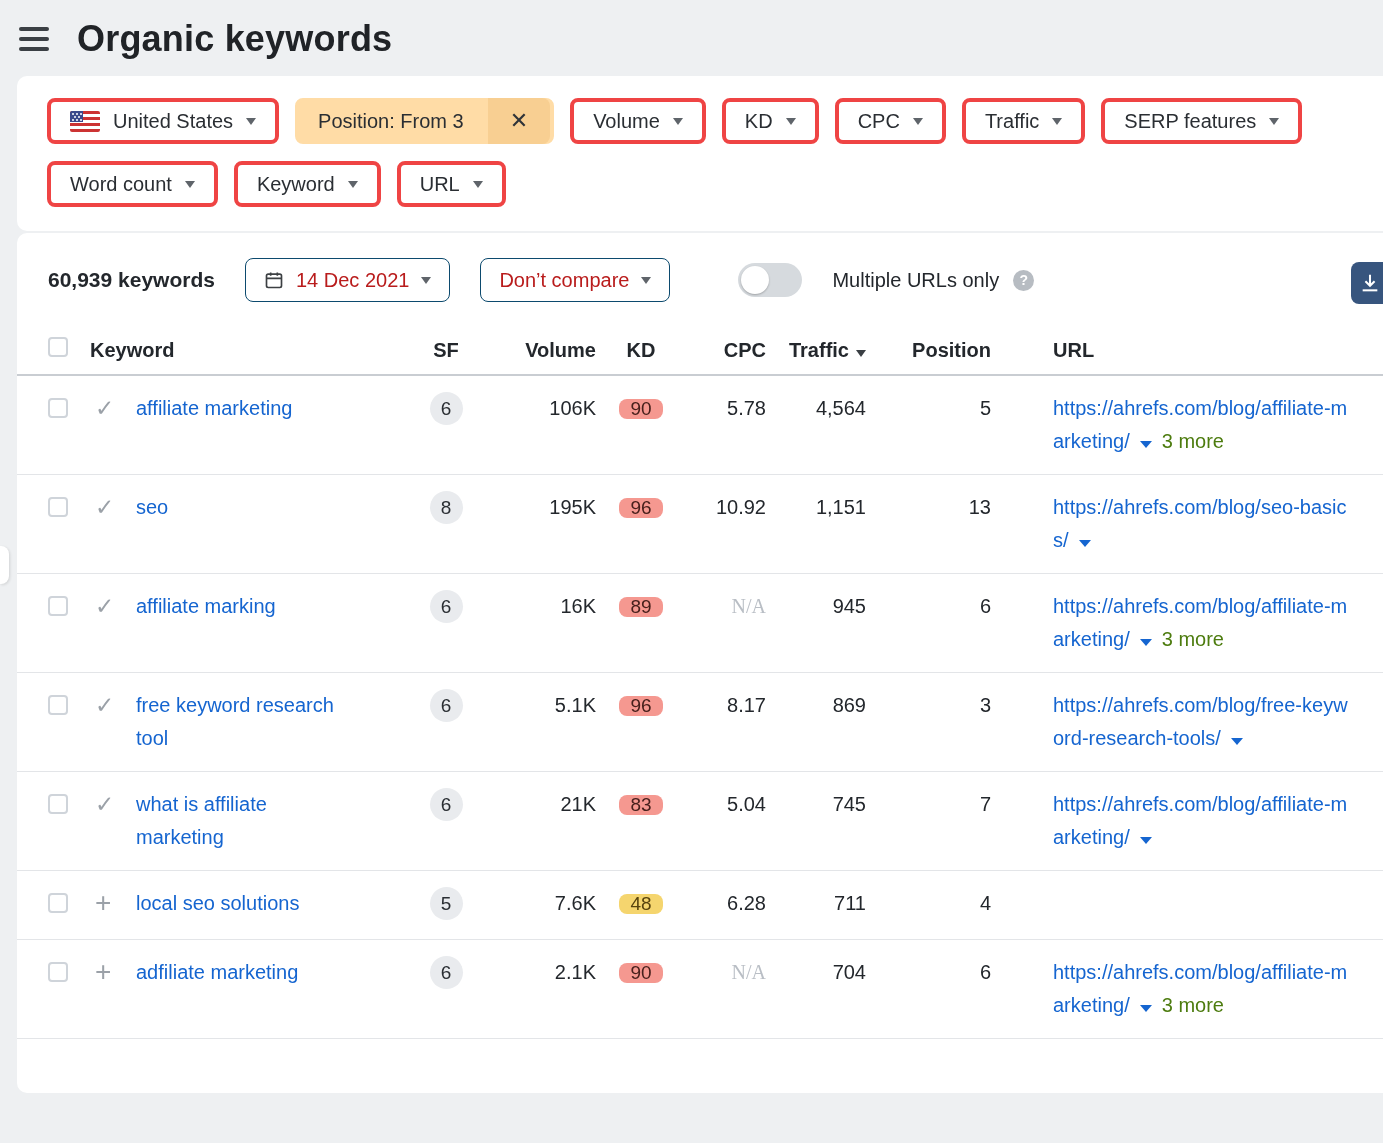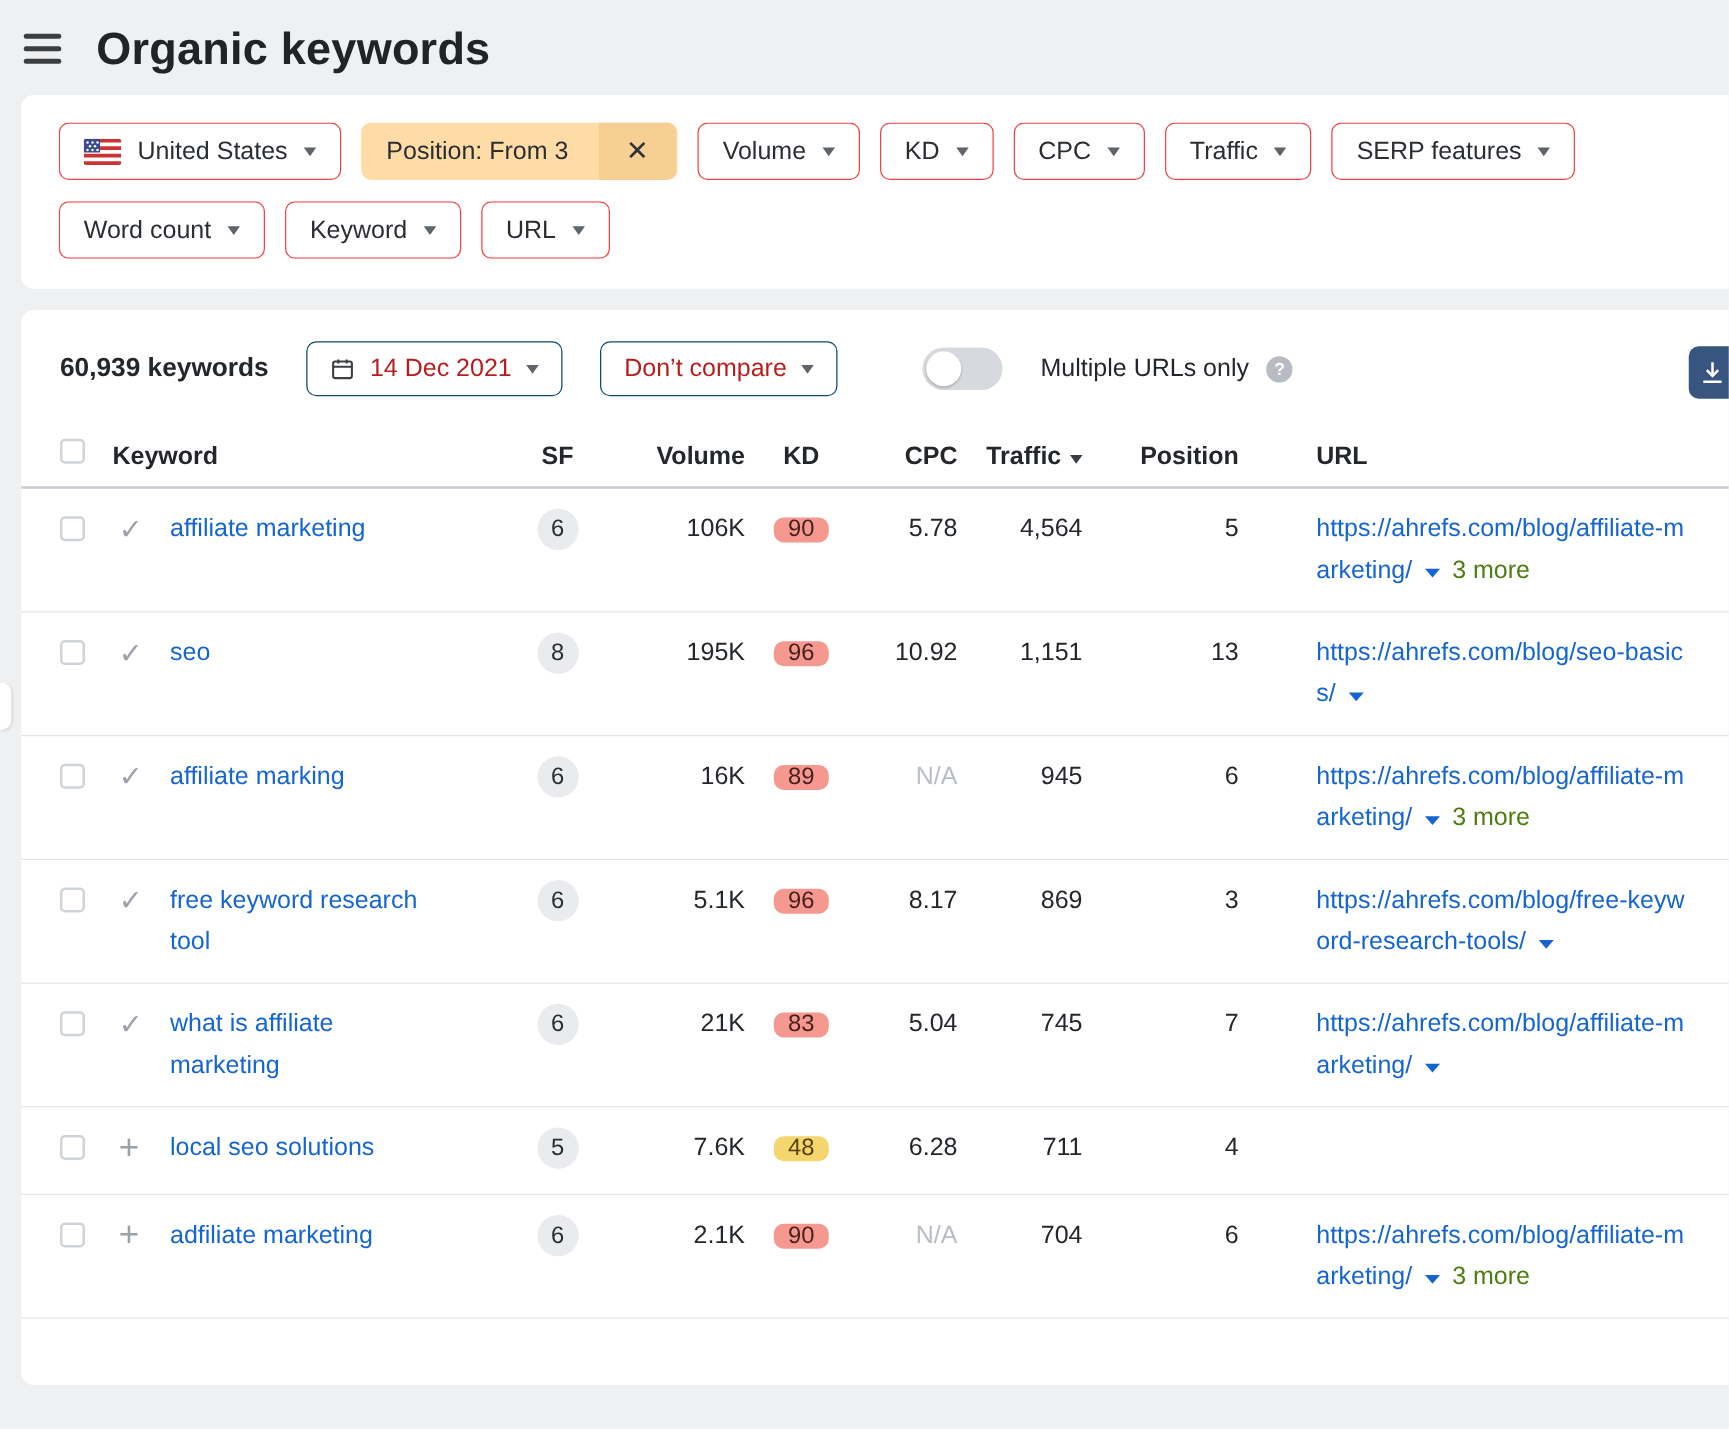--- a/index.html
+++ b/index.html
@@ -20,29 +20,29 @@
   
   .app-header{display:flex;align-items:center;gap:28px;padding:18px 0 16px 19px;}
   .hamburger{display:flex;flex-direction:column;gap:6px;width:30px;background:none;border:none;cursor:pointer;}
   .hamburger span{height:4px;background:#3a3f44;border-radius:2px;}
   .page-title{font-size:36px;font-weight:700;color:#202327;letter-spacing:.2px;}
   
   .card{background:#fff;margin-left:17px;border-radius:10px 0 0 10px;}
   .filter-card{padding:22px 0 24px 30px;display:flex;flex-direction:column;gap:17px;}
   .filter-row{display:flex;gap:16px;overflow:hidden;white-space:nowrap;}
   .filter-pill{flex:0 0 auto;display:inline-flex;align-items:center;gap:13px;height:46px;padding:15px 19px;
-    background:#fff;border:1px solid #ef4444;border-radius:8px;font:inherit;font-size:20px;color:#2a2e33;cursor:pointer;}
+    background:#fff;border:4px solid #ef4444;border-radius:8px;font:inherit;font-size:20px;color:#2a2e33;cursor:pointer;}
   .filter-pill.active{background:var(--accent-orange);border-color:var(--accent-orange);padding-right:0;gap:0;}
   .filter-pill.active .pill-label{padding-right:24px;font-size:20px;}
   .x-zone{display:flex;align-items:center;justify-content:center;height:46px;padding:0 22px;
     background:var(--accent-orange-dark);border-radius:0 8px 8px 0;font-size:22px;font-weight:700;color:#2f3338;cursor:pointer;}
   .caret{width:0;height:0;border-left:5.5px solid transparent;border-right:5.5px solid transparent;border-top:7px solid #5f646a;}
   .flag{border-radius:2px;flex:0 0 auto;}
   
-  .table-card{margin-top:17px;padding-top:25px;min-height:860px;position:relative;}
+  .table-card{margin-top:2px;padding-top:25px;min-height:860px;position:relative;}
   .toolbar{display:flex;align-items:center;gap:30px;padding:0 60px 24px 31px;}
   .kw-count{font-size:21px;font-weight:700;white-space:nowrap;}
   .tool-btn{display:inline-flex;align-items:center;gap:12px;height:44px;padding:0 18px;background:#fff;
     border:1px solid #0c4a6e;border-radius:8px;font:inherit;font-size:20px;color:#b91c1c;cursor:pointer;white-space:nowrap;}
   .toggle{margin-left:38px;width:64px;height:34px;border-radius:17px;background:#d6dade;position:relative;cursor:pointer;flex:0 0 auto;}
   .toggle .knob{position:absolute;left:3px;top:3px;width:28px;height:28px;border-radius:50%;background:#fff;box-shadow:0 1px 2px rgba(0,0,0,.25);}
   .toggle-label{font-size:20px;white-space:nowrap;}
   .help-icon{width:21px;height:21px;border-radius:50%;background:#b7bcc2;color:#fff;font-size:14px;font-weight:700;
     display:inline-flex;align-items:center;justify-content:center;margin-left:-16px;cursor:pointer;flex:0 0 auto;}
   .export-btn{position:absolute;right:-28px;top:29px;width:60px;height:42px;border-radius:8px;background:#37557e;border:none;
@@ -61,21 +61,21 @@
   .checkbox{display:inline-block;width:20px;height:20px;border:2px solid #cfd4da;border-radius:4px;background:#fff;cursor:pointer;}
   #tbody .checkbox{margin-top:6px;}
   .marker{color:#9ba1a8;font-size:23px;line-height:33px;display:inline-block;}
   .marker.plus{font-size:28px;line-height:31px;}
   .kw-link{color:var(--link-blue);text-decoration:none;cursor:pointer;}
   .sf-badge{display:inline-flex;align-items:center;justify-content:center;width:33px;height:33px;border-radius:50%;
     background:#e9ebee;font-size:19px;color:#2a2e33;}
   .kd-badge{display:inline-flex;align-items:center;justify-content:center;min-width:44px;height:20px;border-radius:8px;font-size:19px;margin-top:-1px;}
   .kd-red{background:var(--kd-red);color:#47201c;}
   .kd-yellow{background:var(--kd-yellow);color:#57430e;}
-  .na{color:#b9bec5;}
+  .na{color:#b9bec5;font-family:Liberation Serif, serif;}
   .url-link{color:var(--link-blue);text-decoration:none;word-break:break-all;cursor:pointer;}
   .url-caret{display:inline-block;width:0;height:0;border-left:6px solid transparent;border-right:6px solid transparent;
     border-top:7px solid var(--link-blue);margin-left:10px;cursor:pointer;}
   .more{color:#4d7c0f;margin-left:10px;white-space:nowrap;}
   .sort-caret{display:inline-block;width:0;height:0;border-left:5.5px solid transparent;border-right:5.5px solid transparent;
     border-top:7px solid #3a3f44;margin-left:7px;}
   .left-notch{position:absolute;left:0;top:546px;width:9px;height:38px;background:#fff;border-radius:0 8px 8px 0;
     box-shadow:1px 1px 3px rgba(0,0,0,.12);}
 </style>
 </head>

